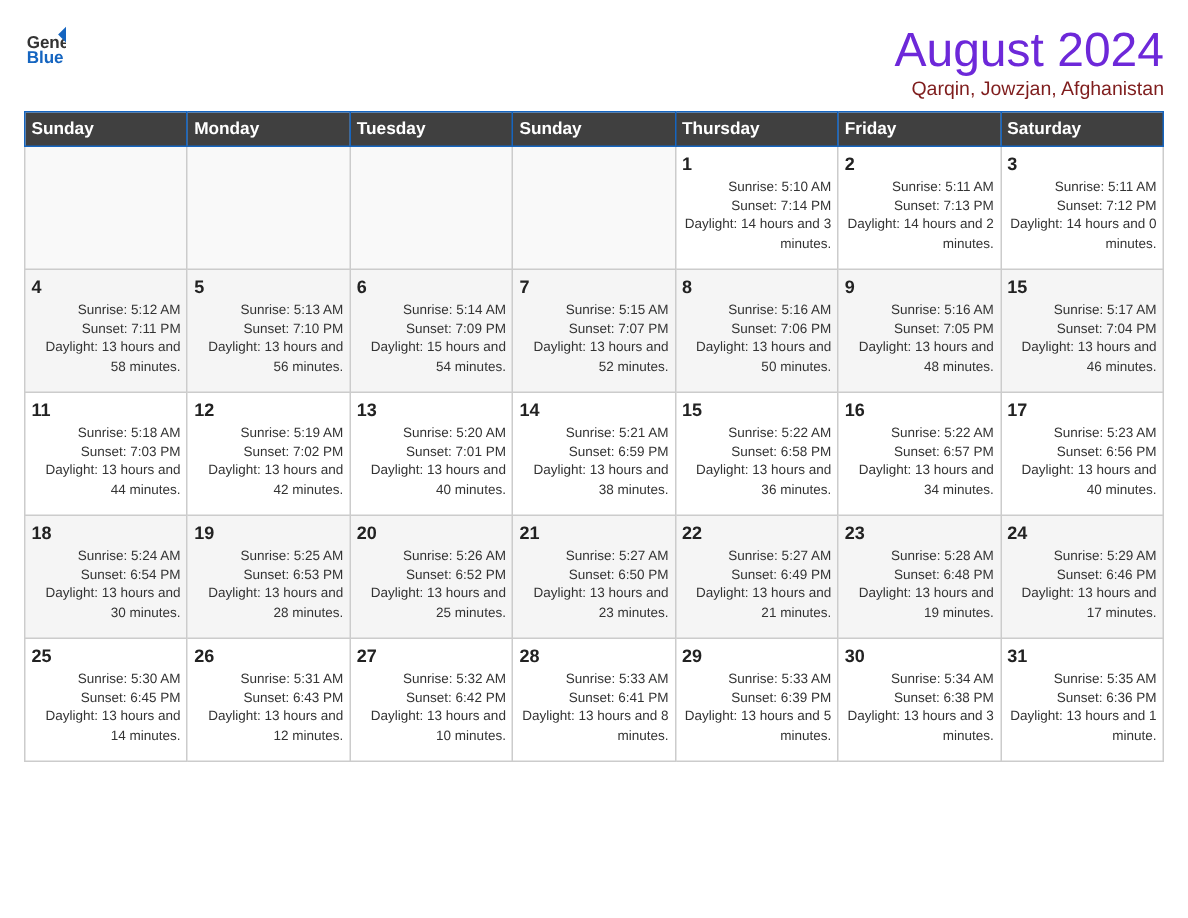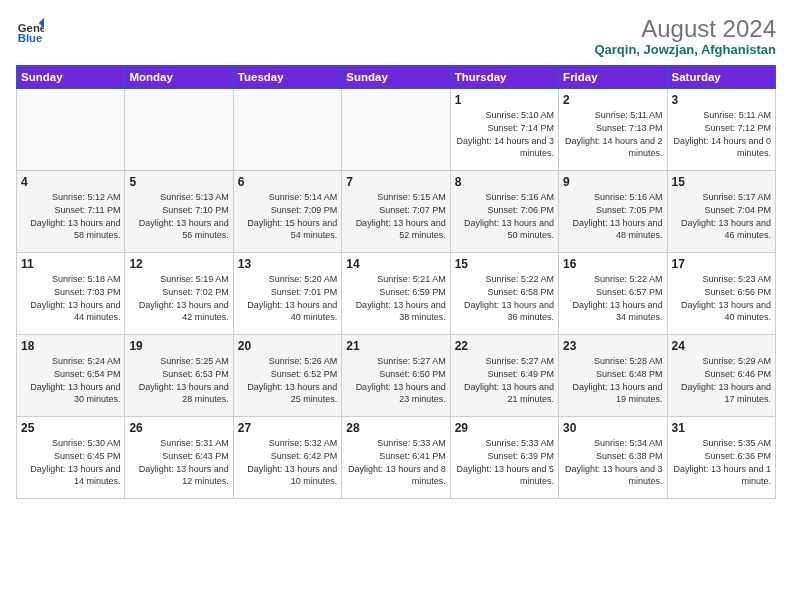--- a/index.html
+++ b/index.html
@@ -22,37 +22,36 @@
       gap: 4px;
     }
     .logo-icon {
       width: 28px;
       height: 28px;
     }
     .title-block {
       text-align: right;
     }
     .calendar-title {
-      font-size: 24px;
+      font-size: 32px;
       font-weight: 300;
-      color: #737373;
+      color: #6d28d9;
       line-height: 1.1;
     }
     .calendar-subtitle {
       font-size: 13px;
-      color: #0f766e;
-      font-weight: bold;
+      color: #7f1d1d;
     }
     table {
       width: 100%;
       border-collapse: collapse;
       table-layout: fixed;
     }
     thead tr th {
-      background: #6d28d9;
+      background: #404040;
       color: #fff;
       font-size: 11.5px;
       font-weight: bold;
       padding: 5px 4px;
       text-align: left;
       border: 1px solid #1565c0;
     }
     tbody tr td {
       border: 1px solid #ccc;
       vertical-align: top;

